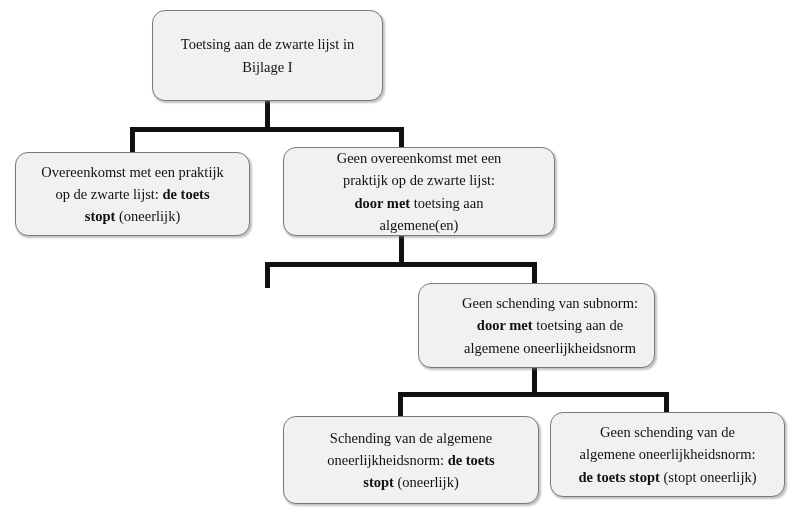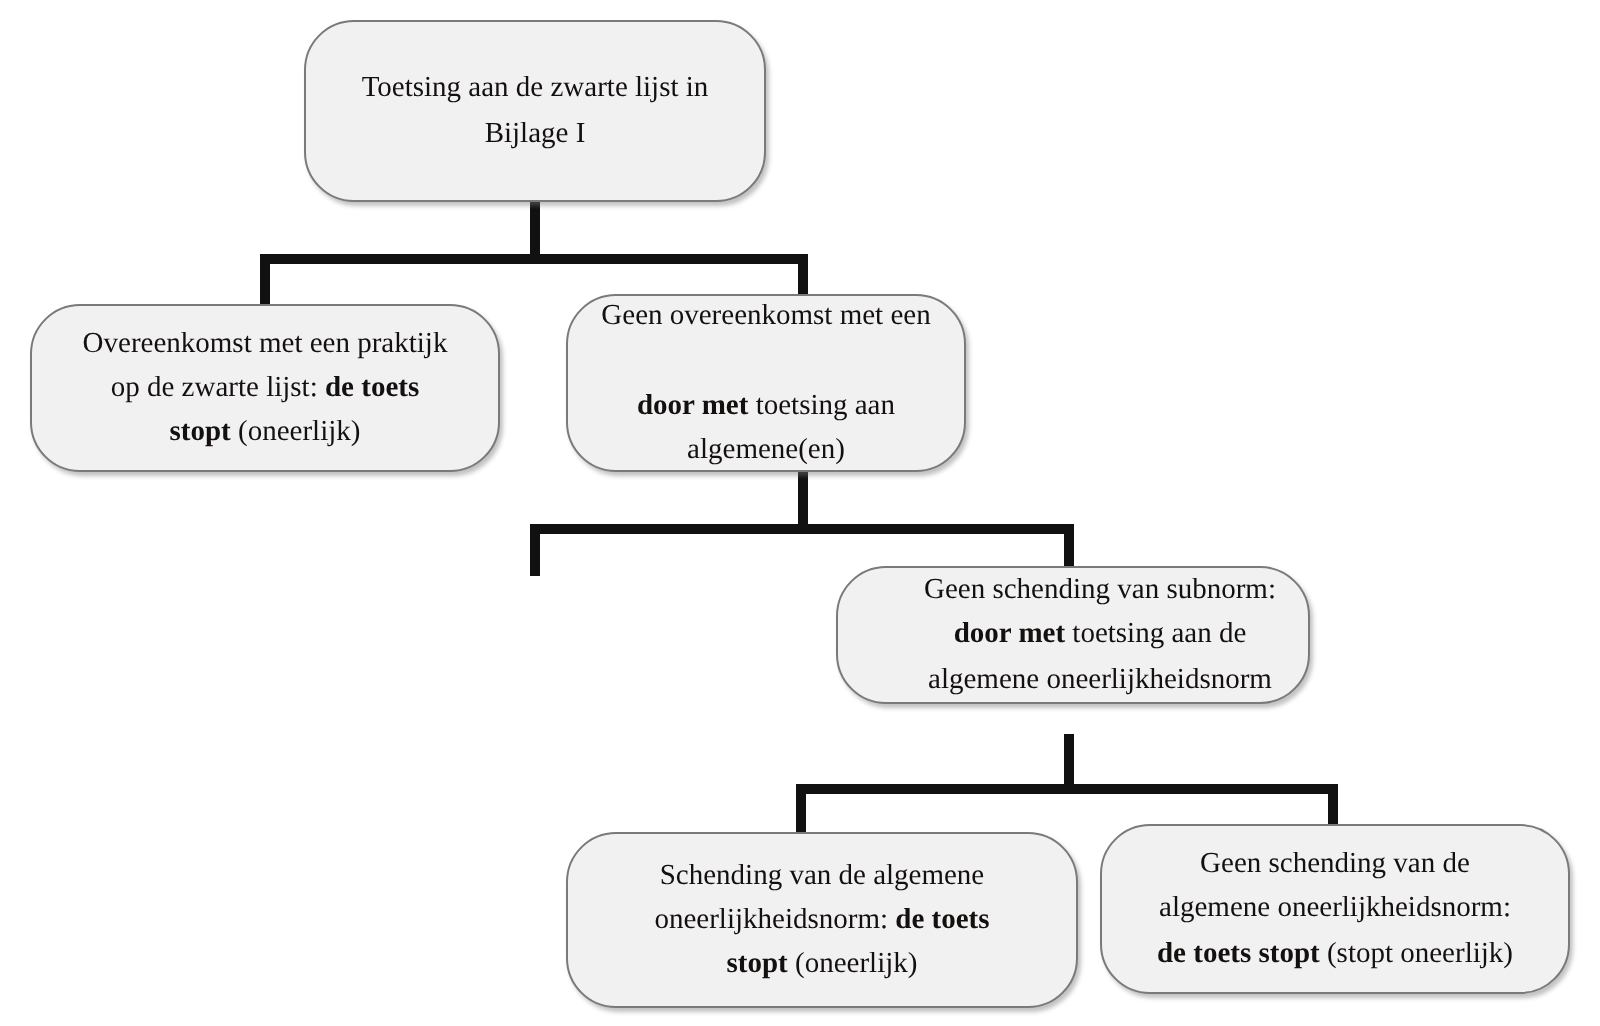--- a/index.html
+++ b/index.html
@@ -15,21 +15,21 @@
     width: 800px;
     height: 513px;
     background: #ffffff;
     overflow: hidden;
   }
   .node {
     position: absolute;
     box-sizing: border-box;
     background: #f1f1f1;
     border: 1px solid #7a7a7a;
-    border-radius: 25px;
+    border-radius: 13px;
     box-shadow: 1.5px 2px 2px rgba(120,120,120,0.45);
     display: flex;
     align-items: center;
     justify-content: center;
     text-align: center;
     color: #14100f;
     font-size: 14.5px;
     line-height: 1.52;
     padding: 4px 13px;
   }
@@ -68,26 +68,26 @@
   <div class="conn v-seg" style="left:664px; top:392px; width:5px; height:25px;"></div>
 
   <div class="node" style="left:152px; top:10px; width:231px; height:91px;">
     <span class="txt"><span>Toetsing aan de zwarte lijst in</span><br><span>Bijlage I</span></span>
   </div>
 
   <div class="node" style="left:15px; top:152px; width:235px; height:84px;">
     <span class="txt"><span>Overeenkomst met een praktijk</span><br><span>op de zwarte lijst: </span><b>de toets</b><br><b>stopt</b><span> (oneerlijk)</span></span>
   </div>
 
-  <div class="node" style="left:283px; top:147px; width:200px; height:89px;justify-content:flex-end;">
-    <span class="txt"><span>Geen overeenkomst met een</span><br><br><b>door met</b><span> toetsing aan</span><br><span>algemene(en)</span></span>
+  <div class="node" style="left:283px; top:147px; width:272px; height:89px;justify-content:flex-end;">
+    <span class="txt"><span>Geen overeenkomst met een</span><br><span>praktijk op de zwarte lijst:</span><br><b>door met</b><span> toetsing aan</span><br><span>algemene(en)</span></span>
   </div>
 
 
-  <div class="node" style="left:418px; top:283px; width:237px; height:69px;padding-left:40px;">
+  <div class="node" style="left:418px; top:283px; width:237px; height:85px;padding-left:40px;">
     <span class="txt"><span>Geen schending van subnorm:</span><br><b>door met</b><span> toetsing aan de</span><br><span>algemene oneerlijkheidsnorm</span></span>
   </div>
 
   <div class="node" style="left:283px; top:416px; width:256px; height:88px;">
     <span class="txt"><span>Schending van de algemene</span><br><span>oneerlijkheidsnorm: </span><b>de toets</b><br><b>stopt</b><span> (oneerlijk)</span></span>
   </div>
 
   <div class="node" style="left:550px; top:412px; width:235px; height:85px;text-align:center;">
     <span class="txt"><span>Geen schending van de</span><br><span>algemene oneerlijkheidsnorm:</span><br><b>de toets stopt</b><span> (stopt oneerlijk)</span></span>
   </div>

